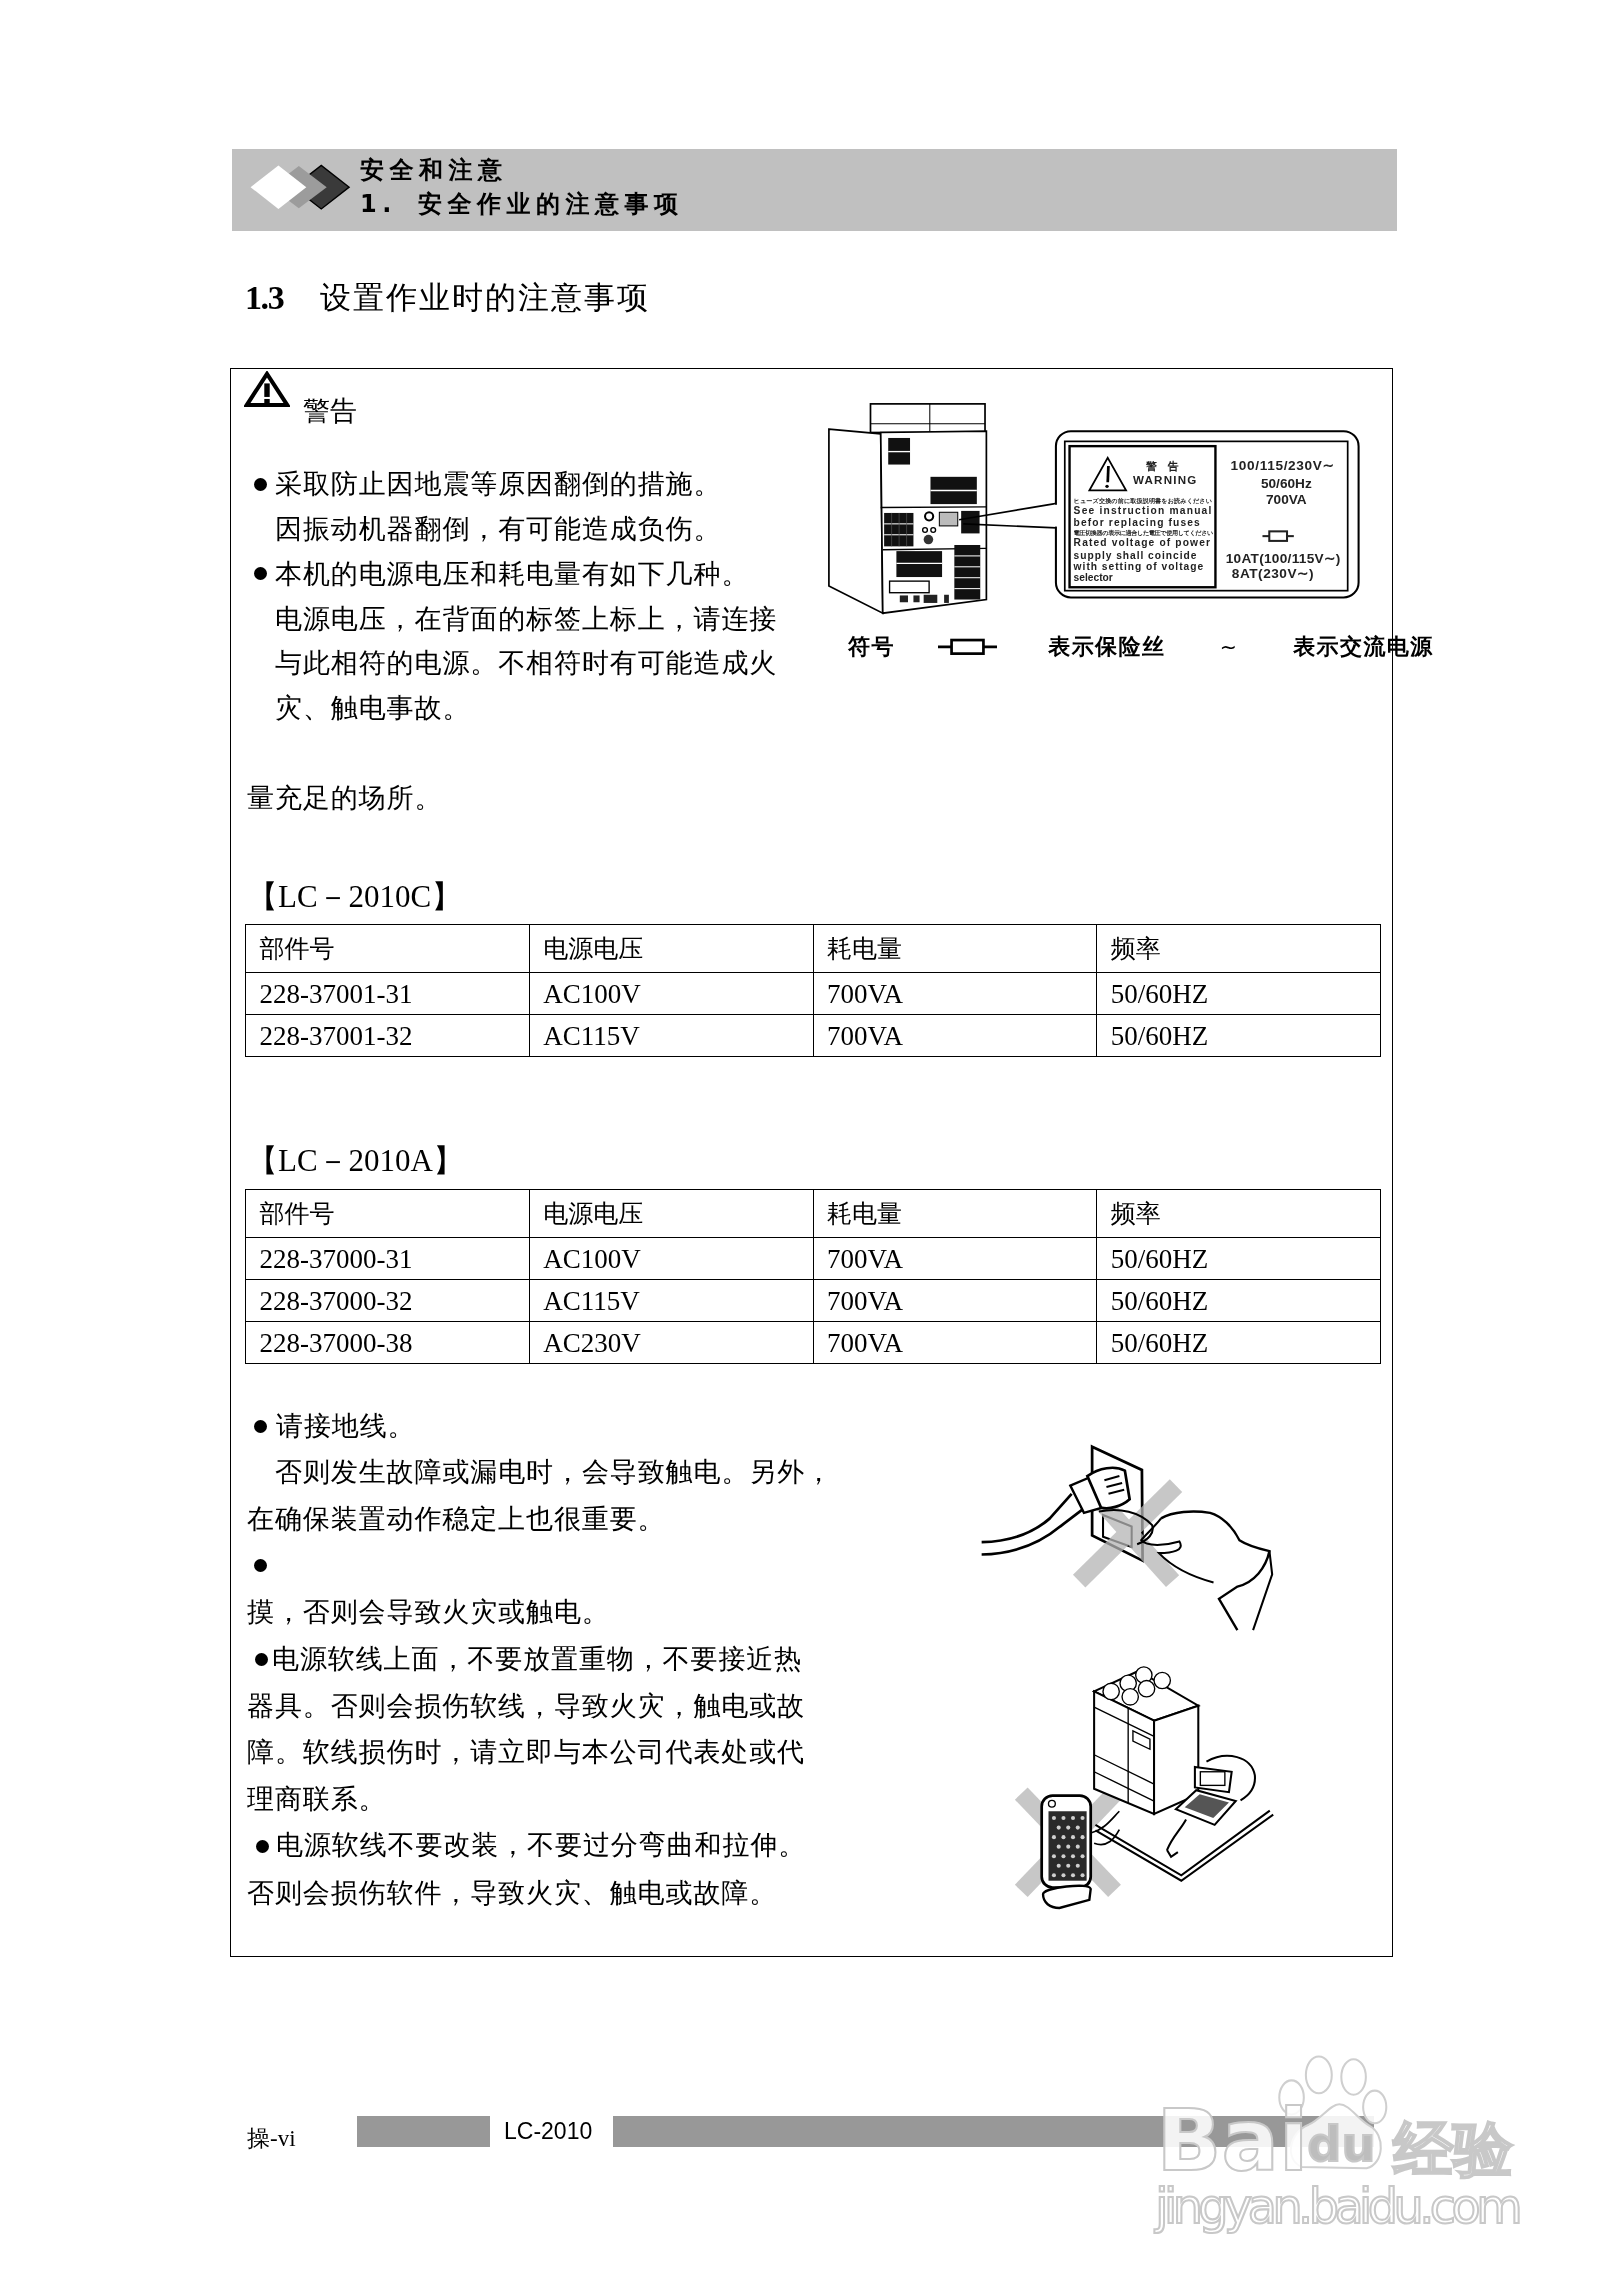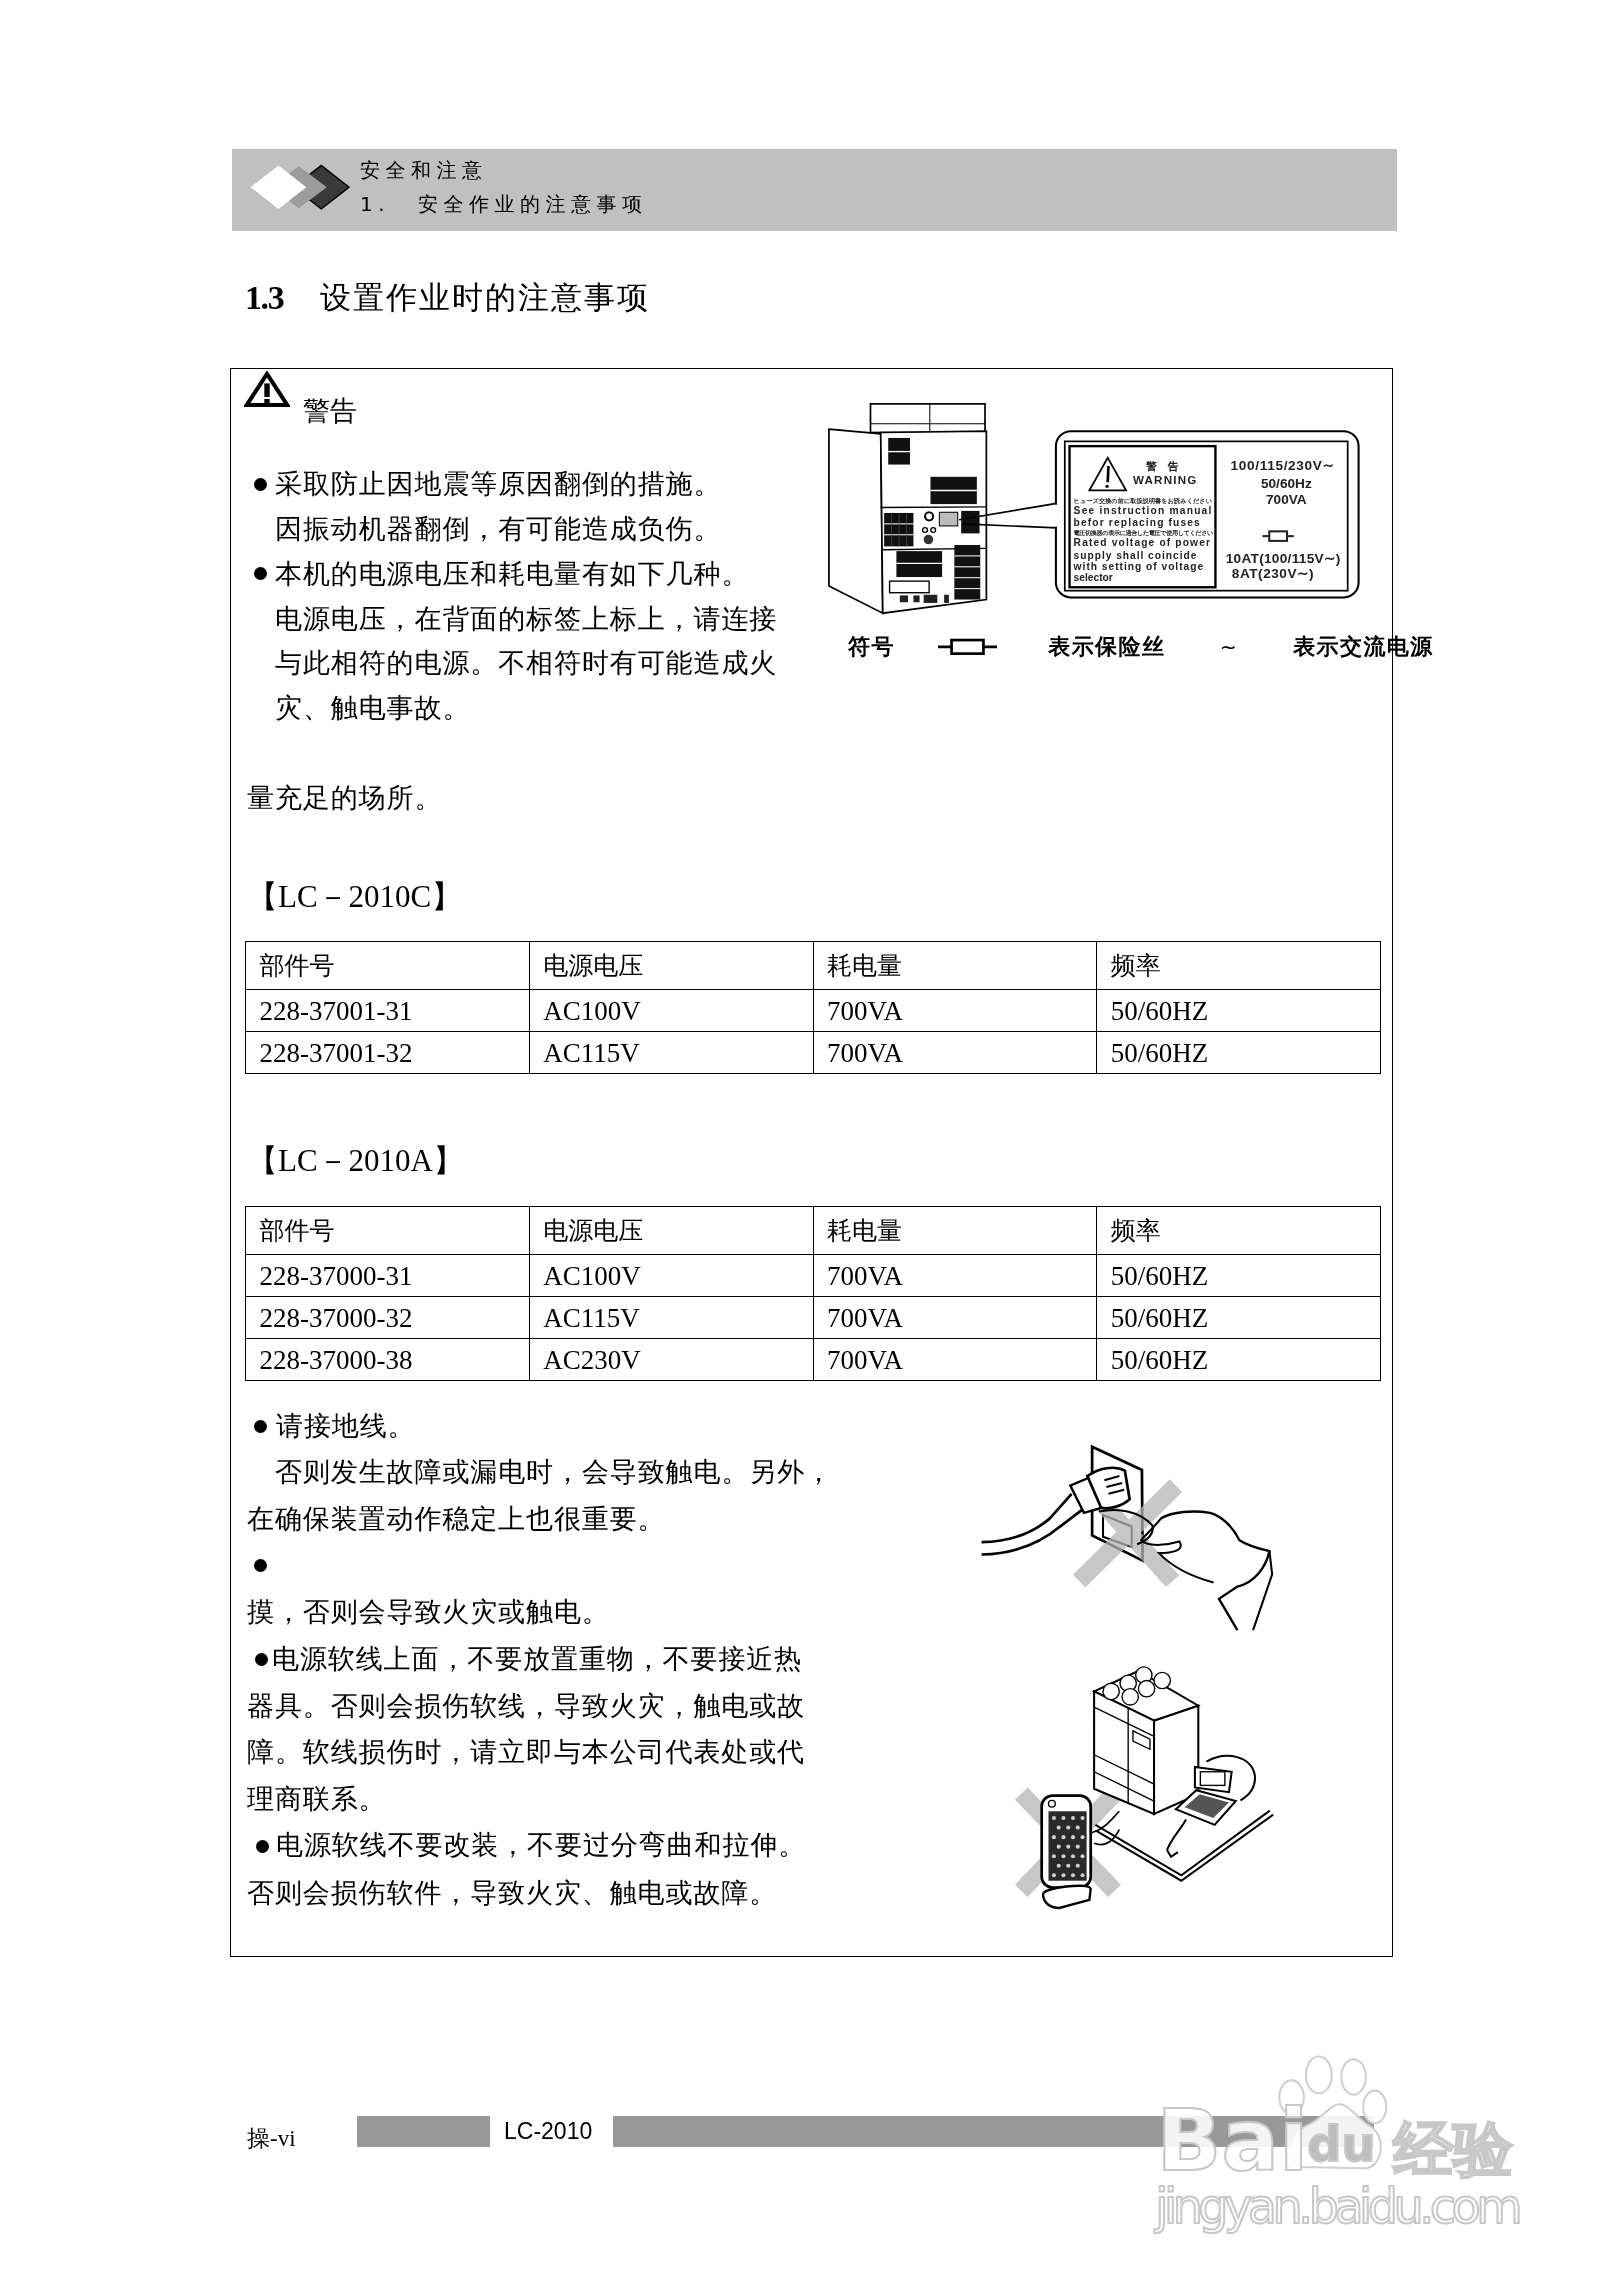--- a/index.html
+++ b/index.html
@@ -5,40 +5,40 @@
   html, body { margin: 0; padding: 0; background: #ffffff; }
   #page {
     position: relative; width: 1623px; height: 2295px; overflow: hidden;
     background: #ffffff; color: #000000;
     font-family: "DejaVu Sans", sans-serif;
   }
   .abs { position: absolute; }
 
   
   .band { left: 232px; top: 149px; width: 1165px; height: 82px; background: #c0c0c0; }
-  .band-text { position: absolute; font-size: 20px; font-weight: normal; line-height: 34px; height: 34px;
+  .band-text { position: absolute; font-size: 24px; font-weight: bold; line-height: 34px; height: 34px;
                white-space: nowrap; letter-spacing: 5.5px; font-family: "DejaVu Sans", sans-serif; }
 
   
   .title-num { position: absolute; left: 245px; top: 277px; font-family: "Liberation Serif", serif;
                font-weight: bold; font-size: 34px; line-height: 41px; letter-spacing: -1.4px; white-space: nowrap; }
   .title-text { position: absolute; left: 320px; top: 277px; font-size: 31px; line-height: 41px;
                 letter-spacing: 2px; white-space: nowrap; }
 
   
   .warn-box { left: 230px; top: 368px; width: 1161px; height: 1587px; border: 1.4px solid #000; }
   .warn-label { position: absolute; left: 303px; top: 382px; font-size: 27px; line-height: 33px; white-space: nowrap; margin-top: 12px; }
 
   .line { position: absolute; font-size: 27px; line-height: 46px; height: 46px; white-space: nowrap; letter-spacing: 0.9px; }
   .dot { position: absolute; width: 13px; height: 13px; border-radius: 50%; background: #000; }
 
   
   .tbl-label { position: absolute; left: 247px; font-family: "Liberation Serif", serif; font-size: 31px;
                line-height: 30px; white-space: nowrap; }
-  table.spec { position: absolute; left: 245px; width: 1136px; border-collapse: collapse; table-layout: fixed; margin-top: 17px; }
+  table.spec { position: absolute; left: 245px; width: 1136px; border-collapse: collapse; table-layout: fixed; }
   table.spec col { width: 25%; }
   table.spec th, table.spec td { border: 1.4px solid #000; padding: 0 0 0 13.6px; text-align: left; vertical-align: middle;
                                  white-space: nowrap; font-weight: normal; }
   table.spec tr.hdr { height: 48px; }
   table.spec tr.row { height: 42px; }
   table.spec th { font-size: 25px; line-height: 30px; font-family: "DejaVu Sans", sans-serif; }
   table.spec td { font-size: 27px; line-height: 30px; font-family: "Liberation Serif", serif; }
 
   
   .caption { position: absolute; left: 848px; top: 633px; height: 27px; display: flex; align-items: center;

